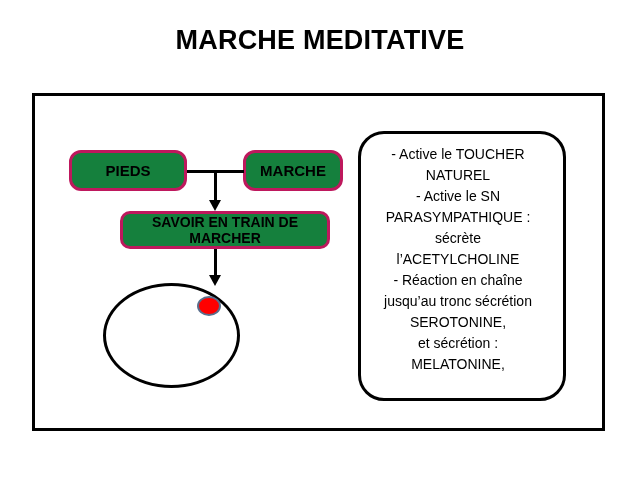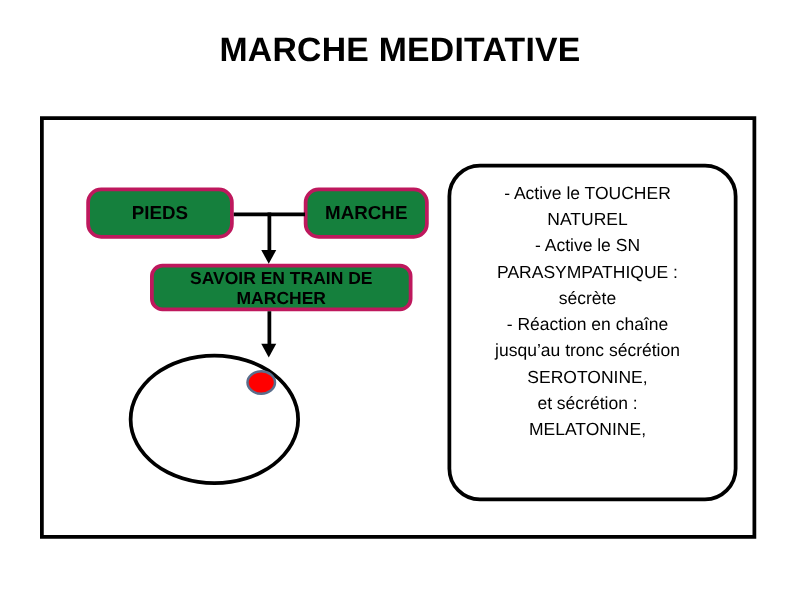--- a/index.html
+++ b/index.html
@@ -158,21 +158,21 @@
     background: #ff0000;
     border: 2px solid #5a6e8c;
     box-sizing: border-box;
   }
 
   
   #info-panel {
     position: absolute;
     left: 358px;
     top: 131px;
-    width: 232px;
+    width: 208px;
     height: 270px;
     border: 3px solid #000000;
     border-radius: 26px;
     box-sizing: border-box;
     background: #ffffff;
     padding: 10px 10px 0 2px;
     text-align: center;
     font-size: 14px;
     line-height: 21px;
   }
@@ -210,20 +210,21 @@
 
   <div id="body-ellipse"></div>
   <div id="focus-dot"></div>
 
   <div id="info-panel">
     <span class="info-line">- Active le TOUCHER</span>
     <span class="info-line">NATUREL</span>
     <span class="info-line">- Active le SN</span>
     <span class="info-line">PARASYMPATHIQUE :</span>
     <span class="info-line">sécrète</span>
+    <span class="info-line">l’ACETYLCHOLINE</span>
     <span class="info-line">- Réaction en chaîne</span>
     <span class="info-line">jusqu’au tronc sécrétion</span>
     <span class="info-line">SEROTONINE,</span>
     <span class="info-line">et sécrétion :</span>
     <span class="info-line">MELATONINE,</span>
   </div>
 
 </div>
 
 </body></html>

